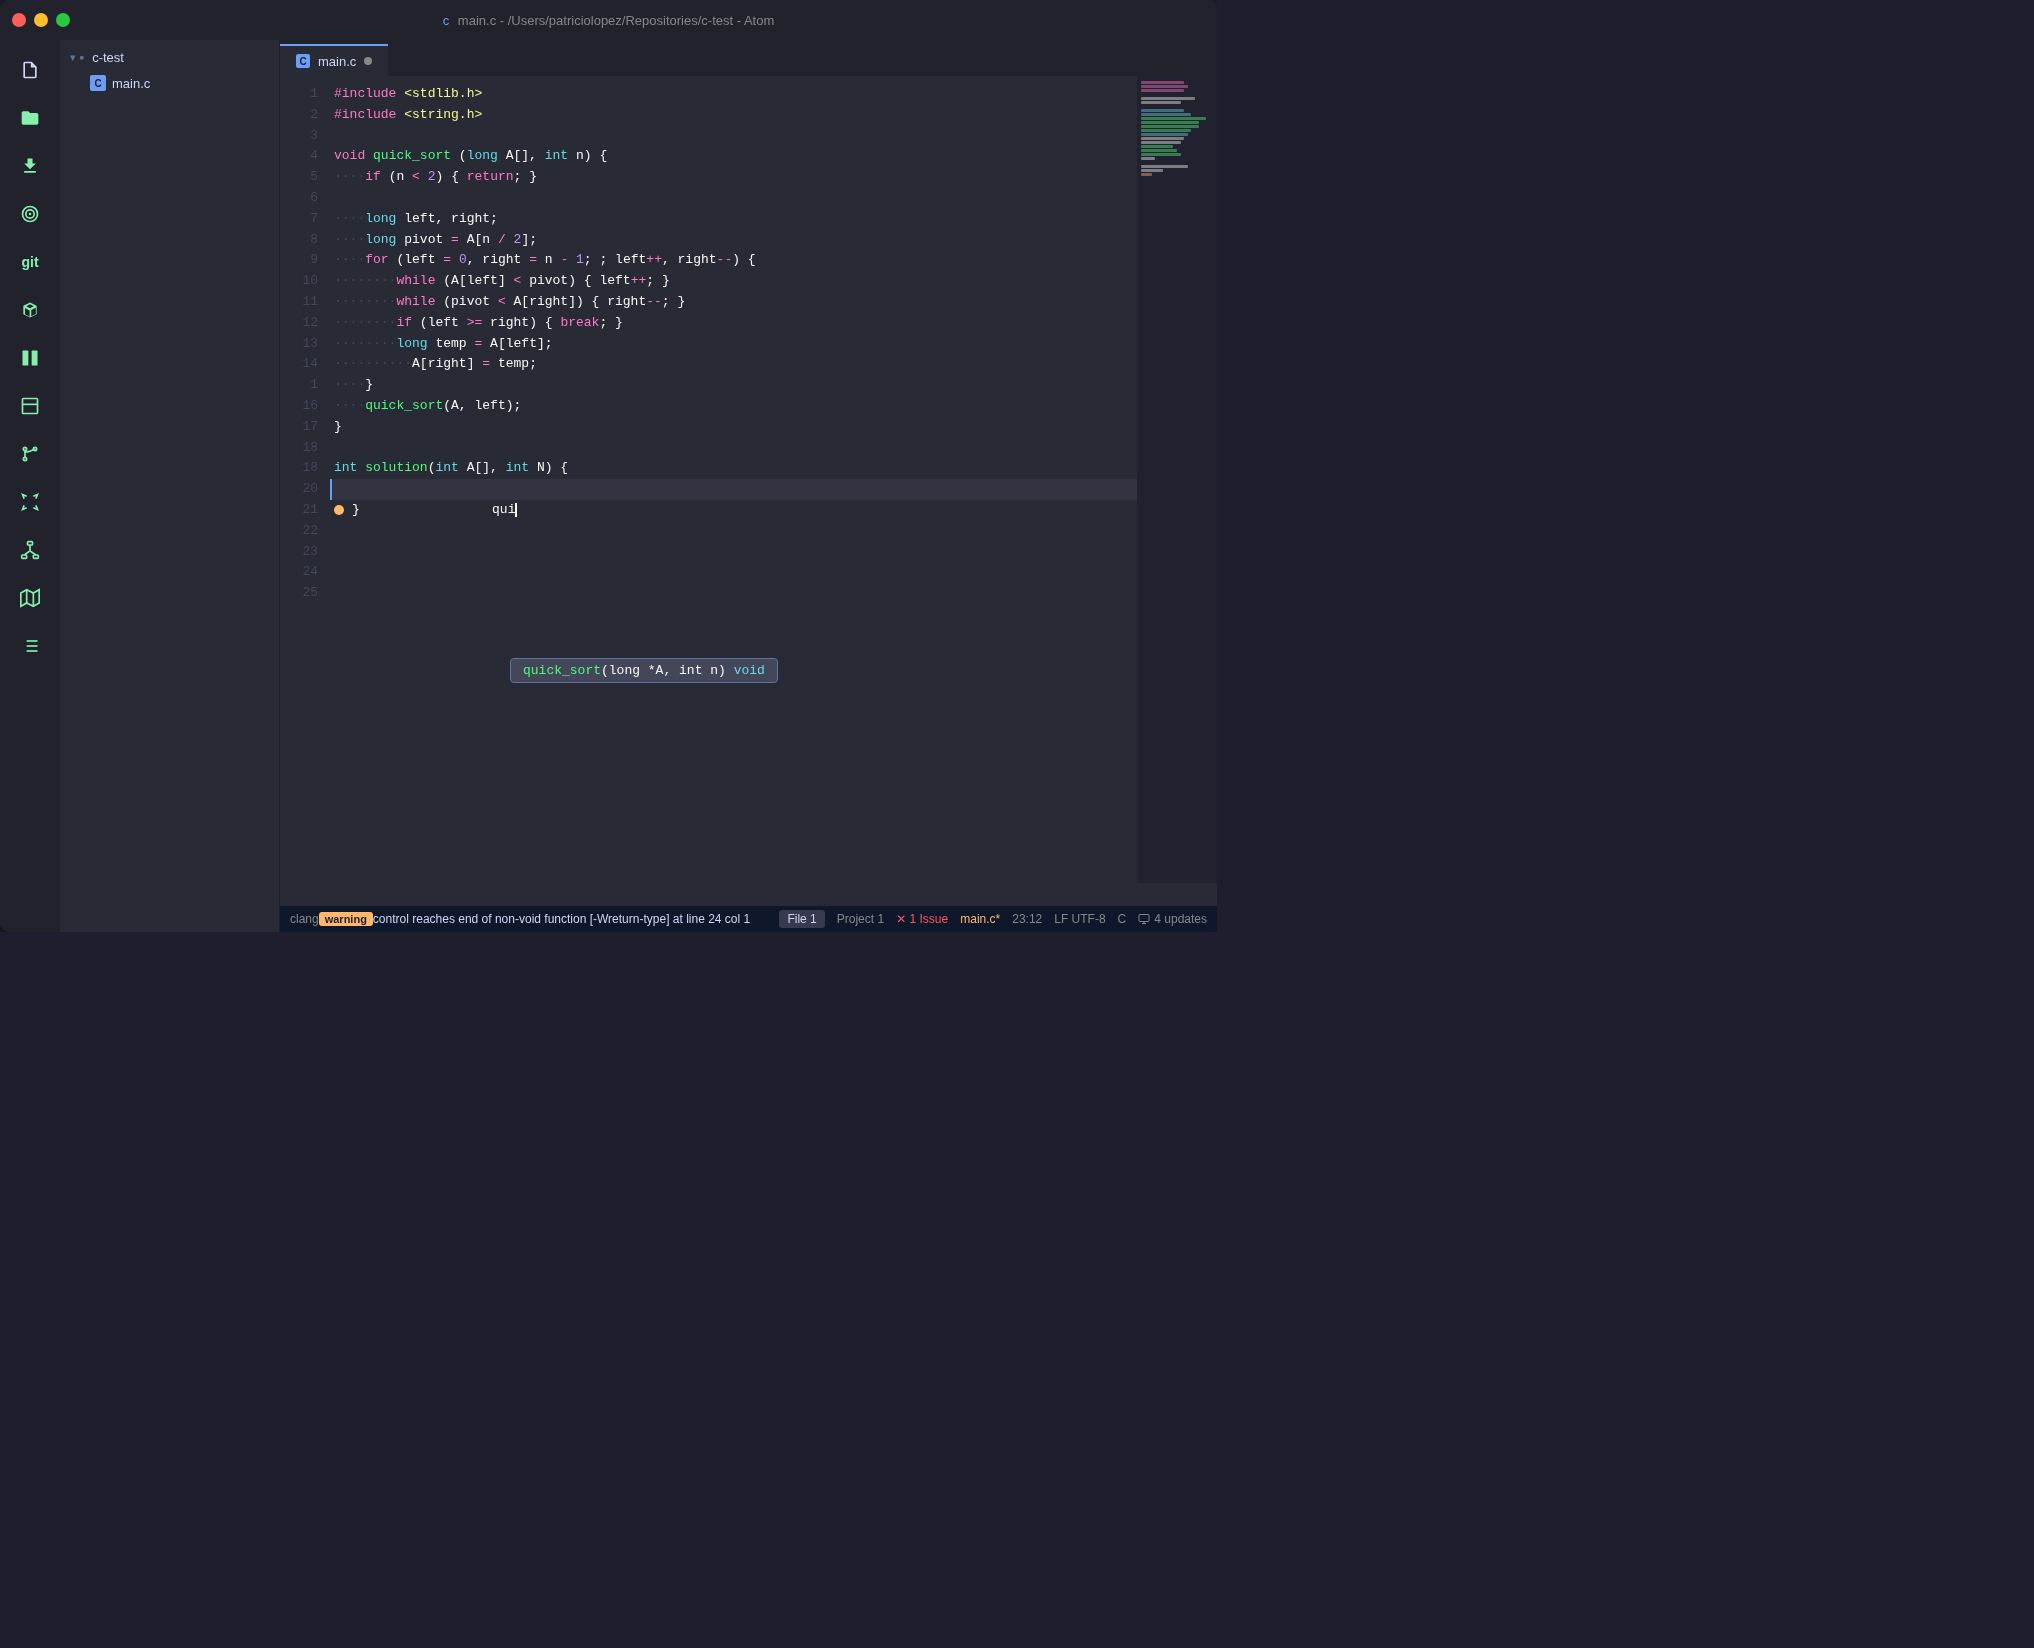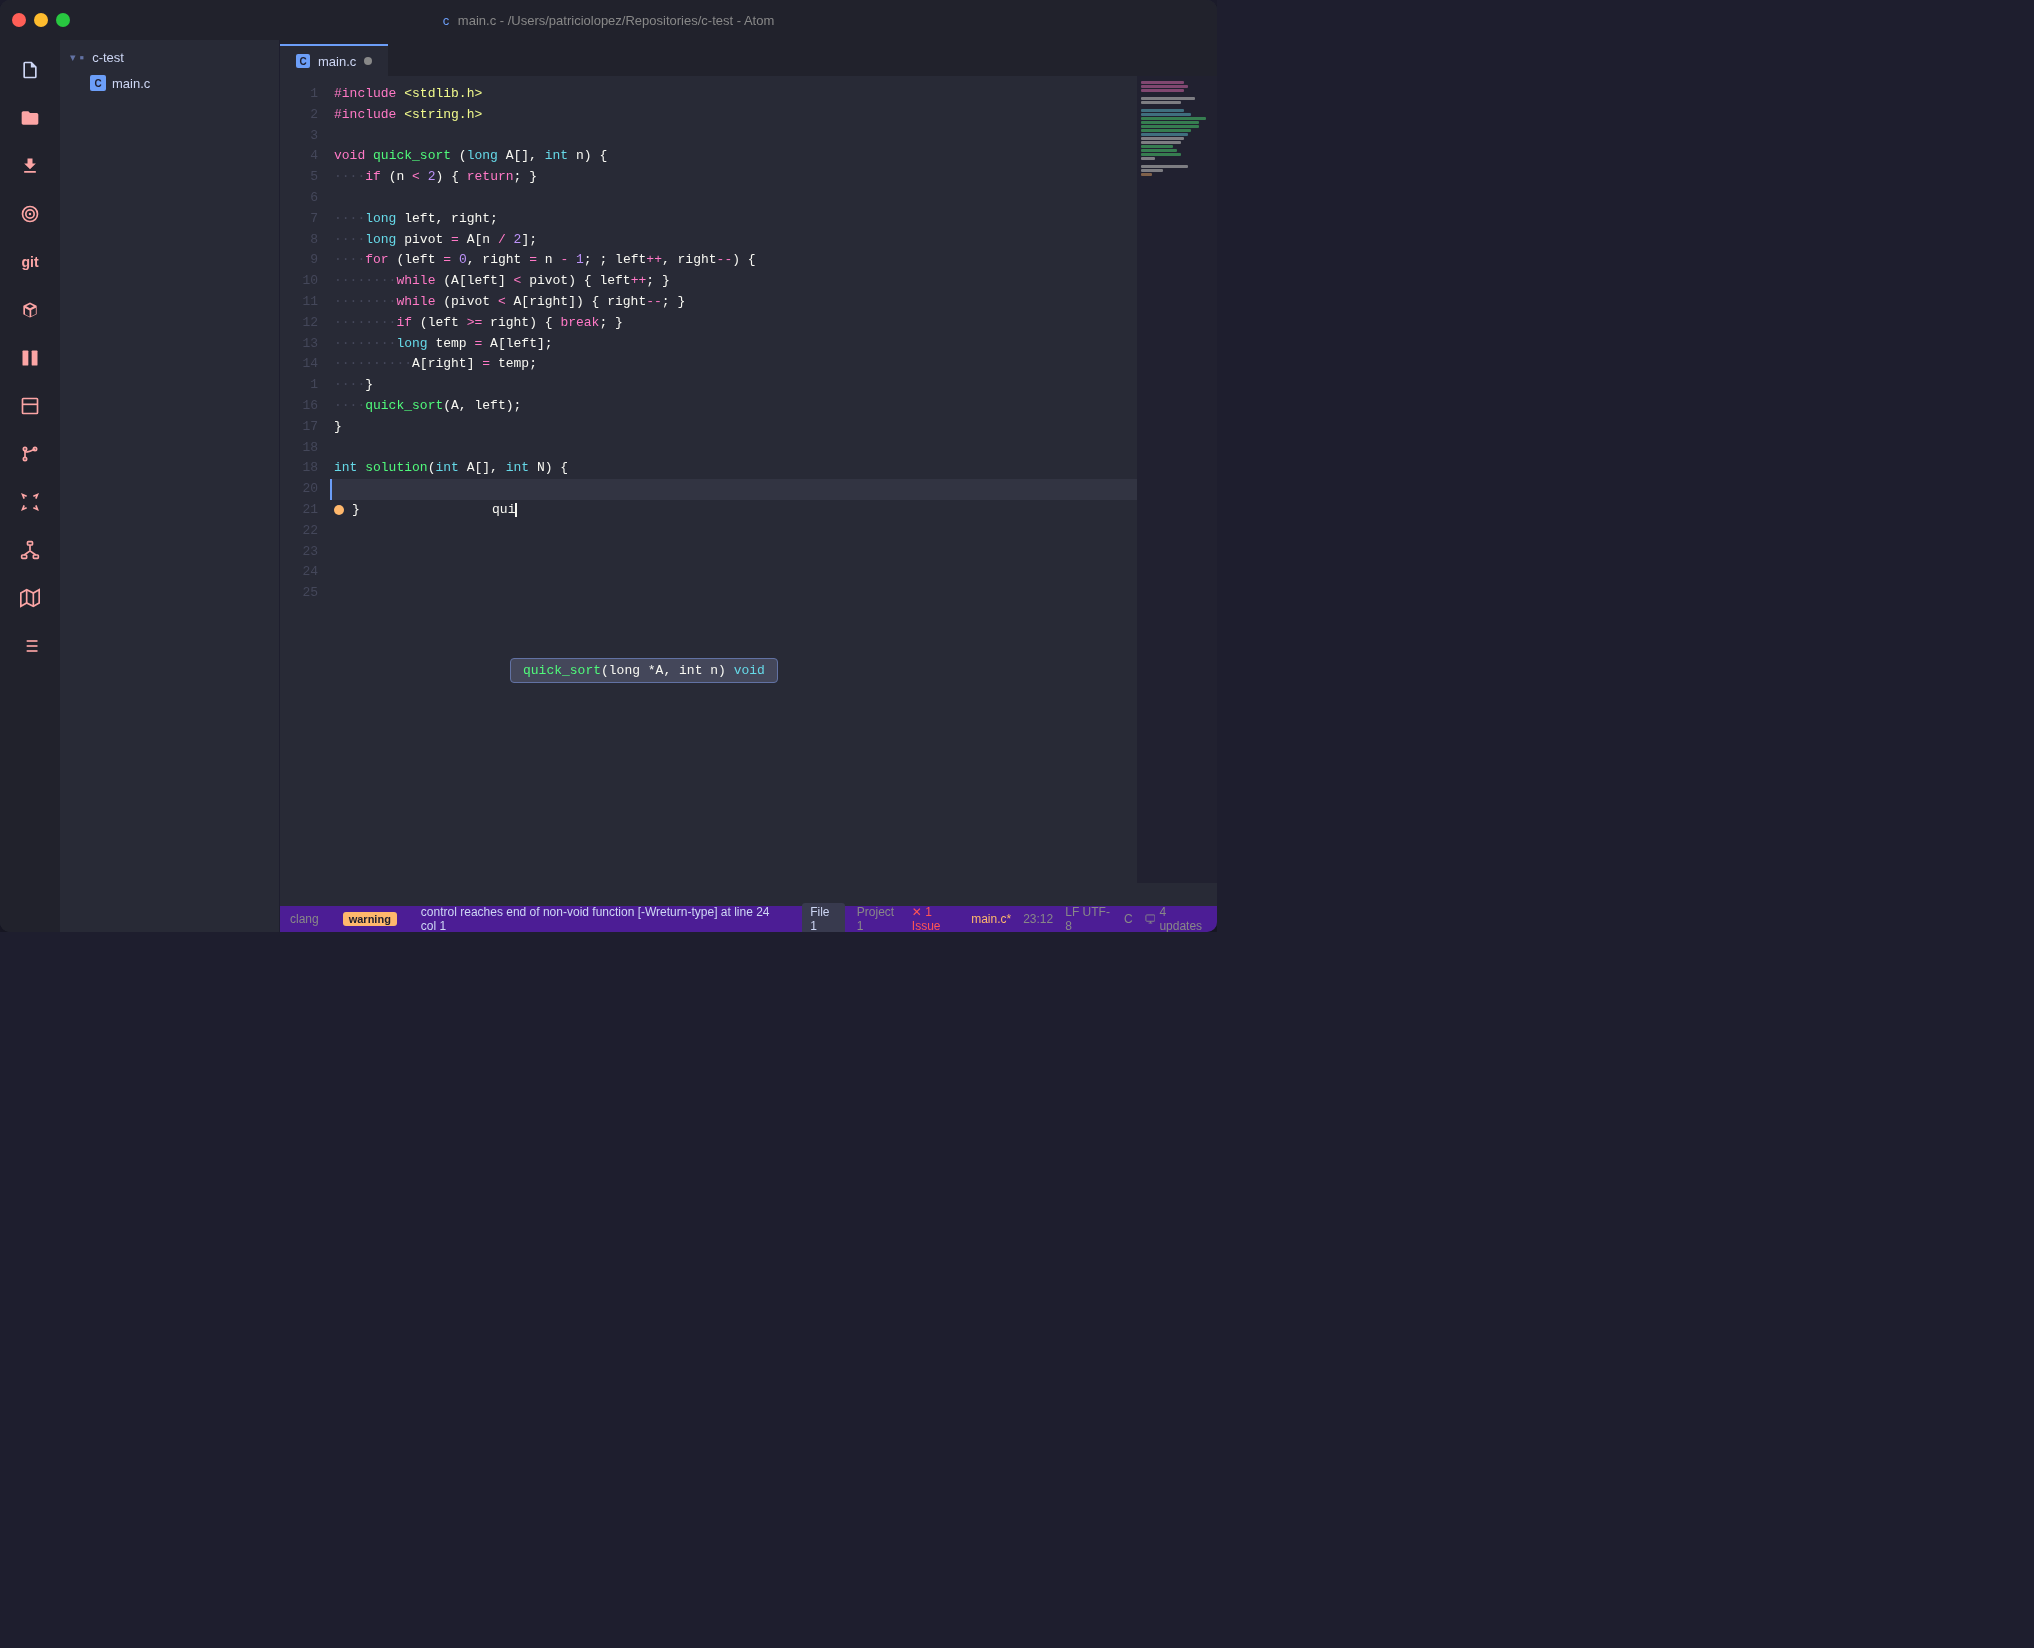--- a/index.html
+++ b/index.html
@@ -77,21 +77,21 @@
       padding: 10px 0;
       gap: 8px;
       flex-shrink: 0;
     }
     .activity-icon {
       width: 40px;
       height: 40px;
       display: flex;
       align-items: center;
       justify-content: center;
-      color: #fca5a5;
+      color: #86efac;
       font-size: 18px;
       cursor: pointer;
       border-radius: 4px;
     }
     .activity-icon.active { color: #cdd6f4; }
     .activity-icon.git-icon {
       font-size: 14px;
       font-weight: bold;
       font-family: -apple-system, sans-serif;
     }
@@ -283,25 +283,25 @@
     .mm-line {
       height: 3px;
       margin: 1px 0;
       border-radius: 1px;
       opacity: 0.6;
     }
 
     
     .status-bar {
       height: 26px;
-      background: #4c1d95;
+      background: #0f172a;
       display: flex;
       align-items: center;
       padding: 0 10px;
-      gap: 24px;
+      gap: 0;
       flex-shrink: 0;
       font-size: 12px;
       font-family: -apple-system, sans-serif;
       color: #888;
       margin-top: 23px;
     }
     .status-bar .clang-label {
       color: #888;
     }
     .status-bar .warning-badge {

